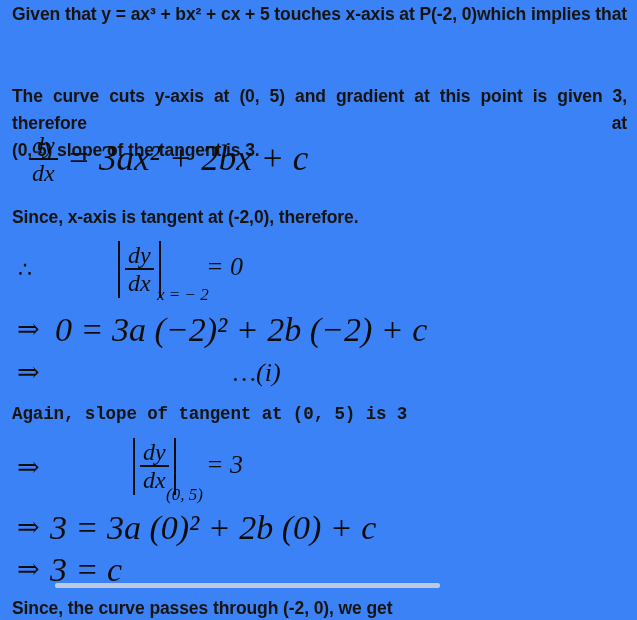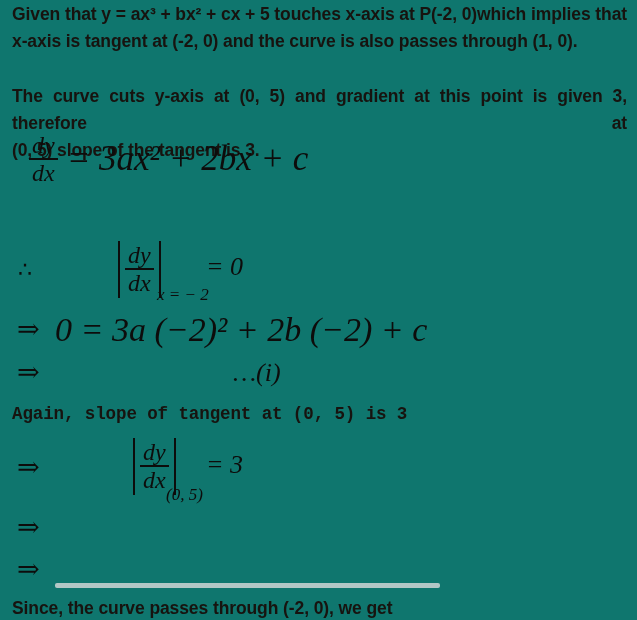--- a/index.html
+++ b/index.html
@@ -1,20 +1,20 @@
 <!DOCTYPE html>
 <html><head>
 <meta charset="utf-8">
 <style>
   html, body { margin: 0; padding: 0; background: #ffffff; }
   #page {
     position: relative;
     width: 637px;
     height: 620px;
-    background: #0f766e;
+    background: #3b82f6;
     overflow: hidden;
     font-family: "Liberation Sans", sans-serif;
   }
   
   .para {
     position: absolute;
     left: 12px;
     width: 615px;
     font: 700 17.5px/27px "Liberation Sans", sans-serif;
     color: #17130f;
@@ -109,36 +109,36 @@
     opacity: 0.8;
   }
 </style>
 </head>
 <body>
 
 <div id="page">
 
   <div class="para" id="para1">
     <div class="jline">Given that y = ax³ + bx² + cx + 5 touches x-axis at P(-2, 0)which implies that</div>
-    <div class="nline">x-axis is tangent at (-2, 0) and the curve is also passes through (1, 0).</div>
   </div>
 
   <div class="para" id="para2">
     <div class="jline">The curve cuts y-axis at (0, 5) and gradient at this point is given 3, therefore at</div>
     <div class="nline">(0, 5) slope of the tangent is 3.</div>
   </div>
 
   <div id="derivative" class="math">
     <span class="frac">
       <span class="num">dy</span>
       <span class="den">dx</span>
     </span>
     <span class="rhs">= 3ax² + 2bx + c</span>
   </div>
 
+  <div class="para single" id="since-tangent">Since, x-axis is tangent at (-2,0), therefore.</div>
 
   <div class="evalblock math" id="eval-minus2">
     <span class="marker">∴</span>
     <span class="evalfrac">
       <span class="frac">
         <span class="num">dy</span>
         <span class="den">dx</span>
       </span>
     </span>
     <span class="evalsub">x = − 2</span>
@@ -164,23 +164,25 @@
         <span class="num">dy</span>
         <span class="den">dx</span>
       </span>
     </span>
     <span class="evalsub">(0, 5)</span>
     <span class="evalrhs">= 3</span>
   </div>
 
   <div class="mrow math" id="eq-ii-expanded">
     <span class="arrow">⇒</span>
+    <span class="ebody">3 = 3a (0)² + 2b (0) + c</span>
   </div>
 
   <div class="mrow math" id="eq-ii">
     <span class="arrow">⇒</span>
+    <span class="ebody">3 = c</span>
   </div>
 
   <div class="artifact"></div>
 
   <div class="para single" id="since-passes">Since, the curve passes through (-2, 0), we get</div>
 
 </div>
 
 </body></html>

